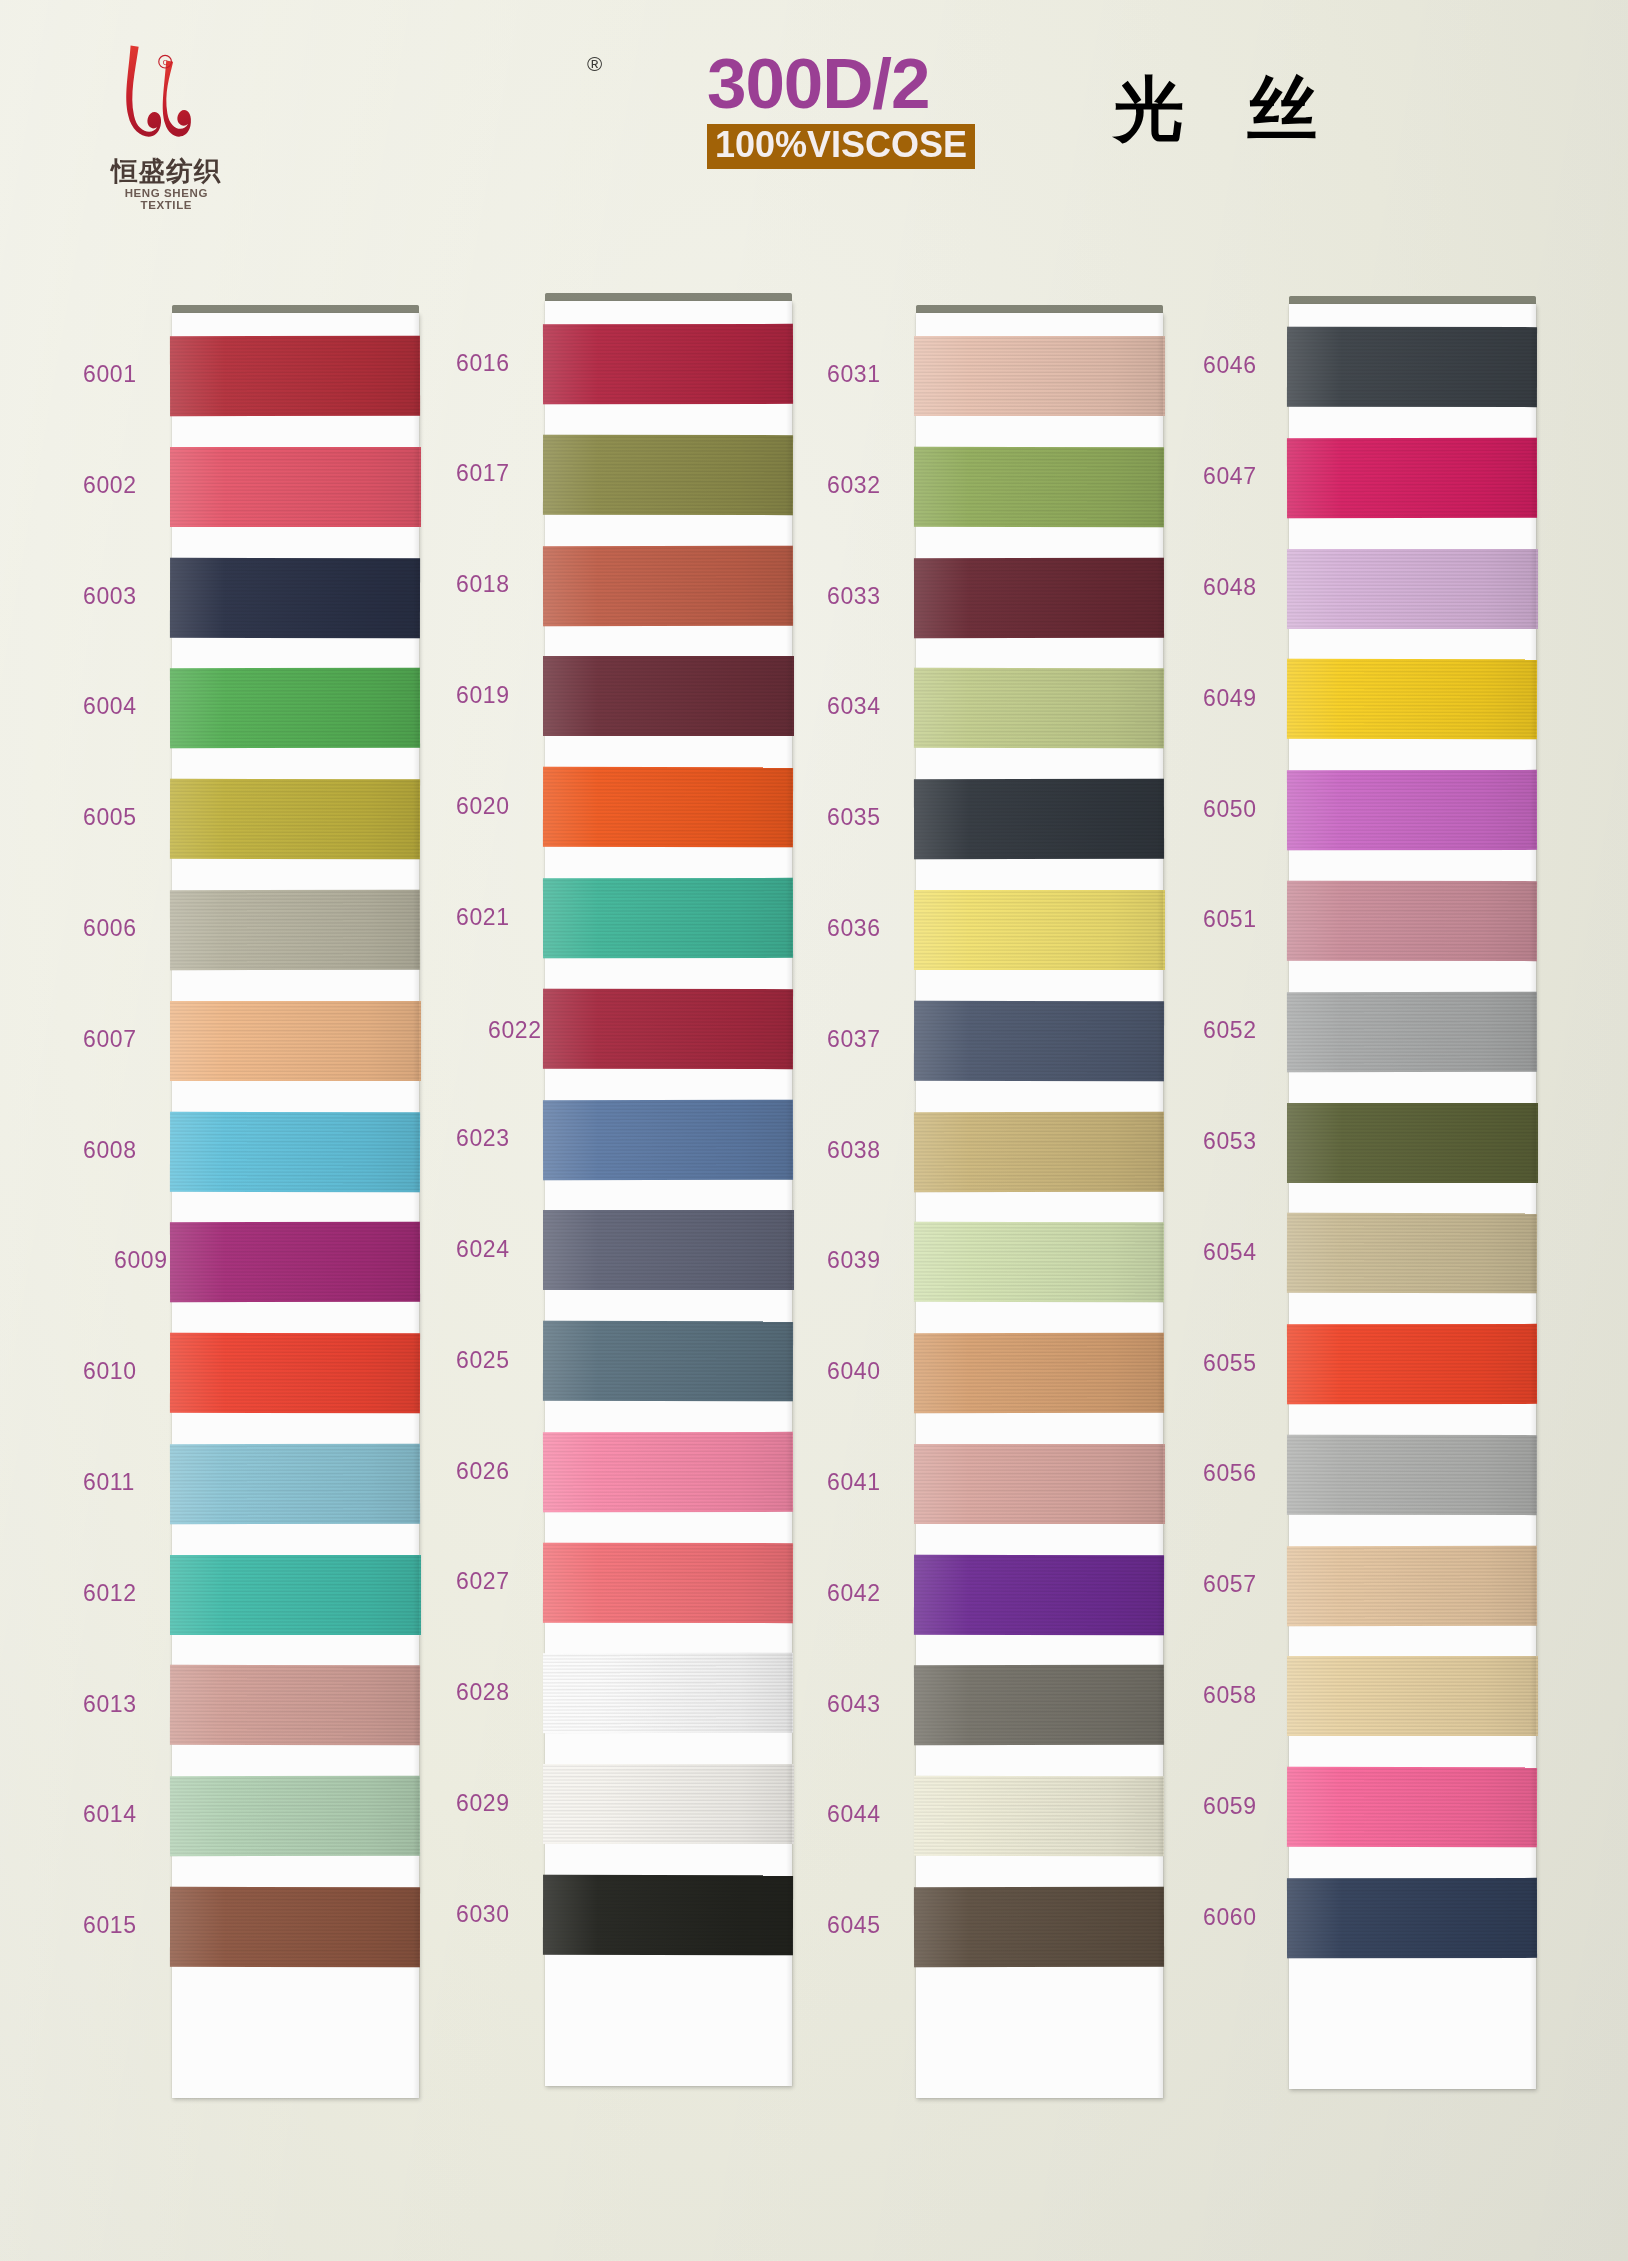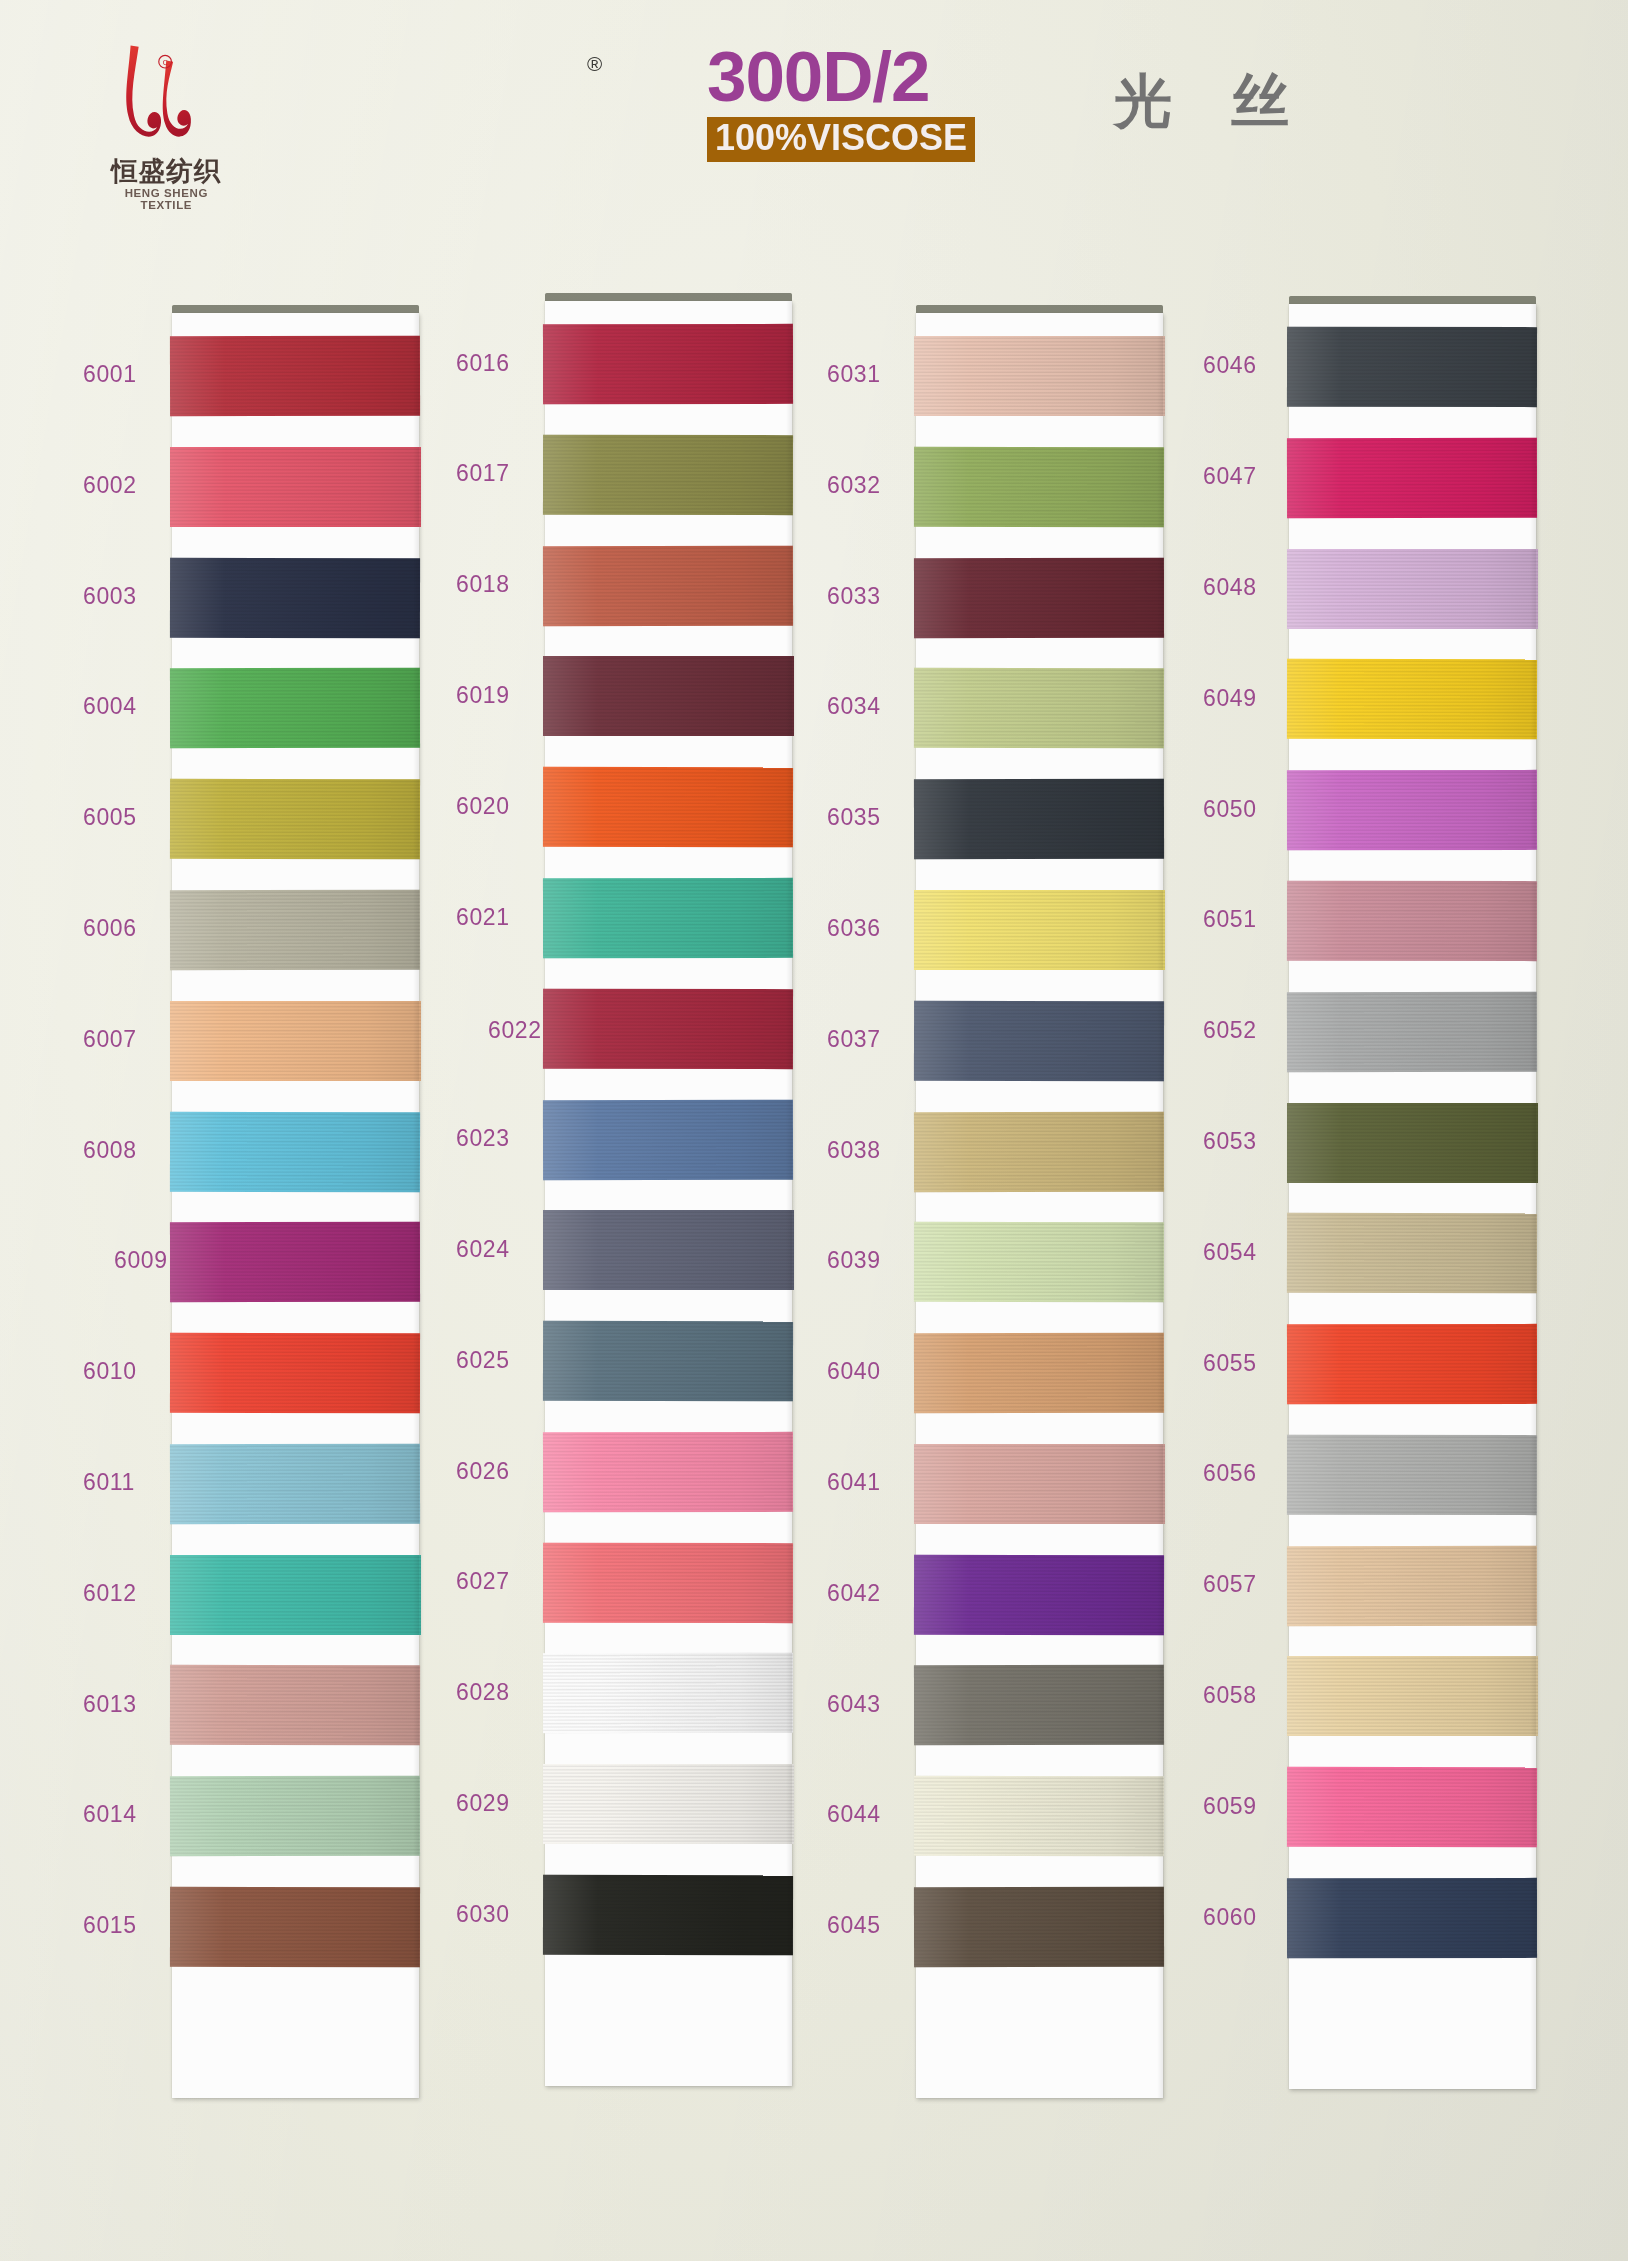--- a/index.html
+++ b/index.html
@@ -42,35 +42,35 @@
     font-size:68px;font-weight:bold;color:#3b3b38;
     letter-spacing:5.7px;
     font-family:"DejaVu Sans",sans-serif;
     white-space:nowrap;
   }
   #wordmark-r{
     position:absolute;left:587px;top:52px;
     font-size:20.7px;color:#3b3b38;
   }
 
-  #spec{position:absolute;left:707px;top:41px;width:356px;}
+  #spec{position:absolute;left:707px;top:48px;width:356px;}
   #spec-denier{
     font-size:71px;font-weight:bold;color:#9a3f94;
     letter-spacing:-1.1px;line-height:1;
     font-family:"Liberation Sans",sans-serif;
   }
   #spec-comp{
     margin-top:4.6px;background:#a16207;color:#f3eeee;
     font-size:36px;font-weight:bold;letter-spacing:0px;
     padding:3.4px 8px 5.7px 8px;display:inline-block;line-height:1;
   }
 
   #title-cn{
     position:absolute;left:1114px;top:63px;
-    font-size:58px;font-weight:bold;color:#737373;
+    font-size:70px;font-weight:bold;color:#000000;
     letter-spacing:19.5px;
     font-family:"DejaVu Sans",sans-serif;
     white-space:nowrap;
   }
 
   
   .column{position:absolute;}
   .card{
     position:relative;
     background:#fcfcfc;

